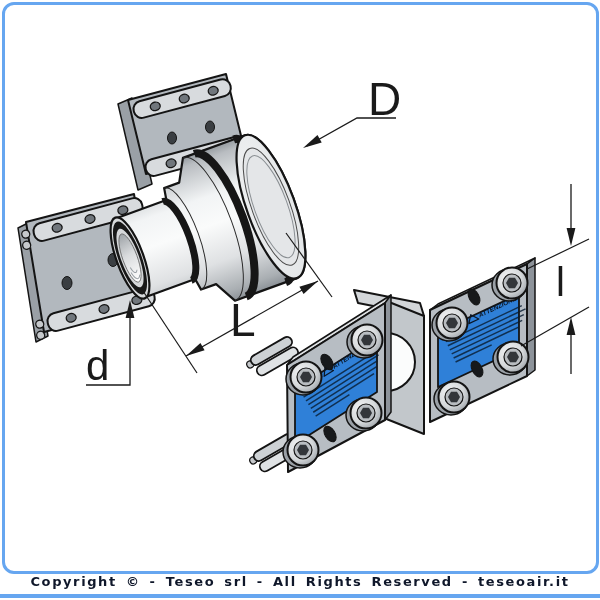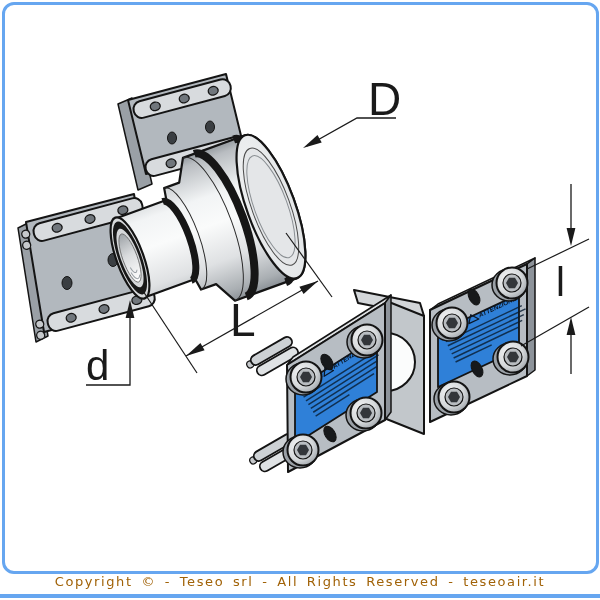--- a/index.html
+++ b/index.html
@@ -2,22 +2,22 @@
 <html><head>
 <meta charset="utf-8">
 <style>
   html,body{margin:0;padding:0;background:#ffffff;}
   .canvas{position:relative;width:600px;height:600px;background:#ffffff;overflow:hidden;
           font-family:"Liberation Sans", sans-serif;}
   .frame{position:absolute;left:2px;top:2px;width:591px;height:566px;
          border:3px solid #66a6f0;border-radius:12px;pointer-events:none;}
   .drawing-svg{position:absolute;left:0;top:0;}
   .footer{position:absolute;left:0;top:572px;width:600px;height:20px;text-align:center;}
-  .footer span{font-family:"DejaVu Sans", sans-serif;font-weight:normal;font-size:13px;
-               letter-spacing:1.6px;word-spacing:3px;color:#a16207;white-space:nowrap;}
+  .footer span{font-family:"DejaVu Sans", sans-serif;font-weight:bold;font-size:13px;
+               letter-spacing:1.6px;word-spacing:3px;color:#0f172a;white-space:nowrap;}
   .bottom-line{position:absolute;left:0;top:594px;width:600px;height:4px;background:#66a6f0;}
   text.dim{font-family:"Liberation Sans", sans-serif;fill:#1a1a1a;}
   .lbl-word{font-family:"Liberation Sans", sans-serif;font-weight:bold;font-style:italic;fill:#0a1626;}
 </style>
 </head>
 <body>
 
 <div class="canvas">
 
   <svg class="drawing-svg" width="600" height="572" viewBox="0 0 600 572">

